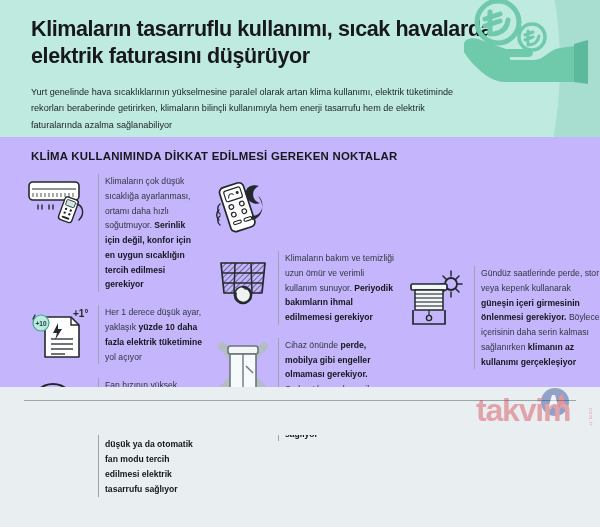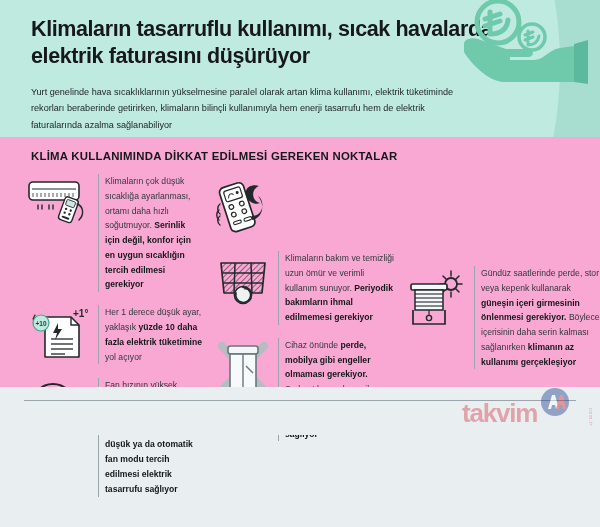--- a/index.html
+++ b/index.html
@@ -5,21 +5,21 @@
   * { box-sizing: border-box; margin: 0; padding: 0; }
   html, body {
     width: 600px; height: 527px;
     font-family: "Liberation Sans", sans-serif;
     background: #e9eef0;
     overflow: hidden;
   }
   #infographic {
     position: relative;
     width: 600px; height: 435px;
-    background: #f9a8d4;
+    background: #c4b5fd;
   }
 
   
   .header {
     position: relative;
     width: 600px; height: 137px;
     background: #a8ded0;
     overflow: hidden;
   }
   .header-arc {
@@ -129,22 +129,22 @@
 
   
   .watermark {
     position: absolute;
     right: 4px; bottom: 2px;
     width: 140px; height: 46px;
     opacity: 0.42;
   }
   .wm-text {
     position: absolute;
-    left: 6px; bottom: 4px;
-    font-size: 26px;
+    left: 20px; bottom: 4px;
+    font-size: 32px;
     font-weight: bold;
     color: #d93a4a;
     letter-spacing: -1.2px;
     font-family: "Liberation Sans", sans-serif;
   }
   .wm-sub {
     position: absolute;
     right: 2px; bottom: 7px;
     font-size: 5.5px;
     color: #d93a4a;

